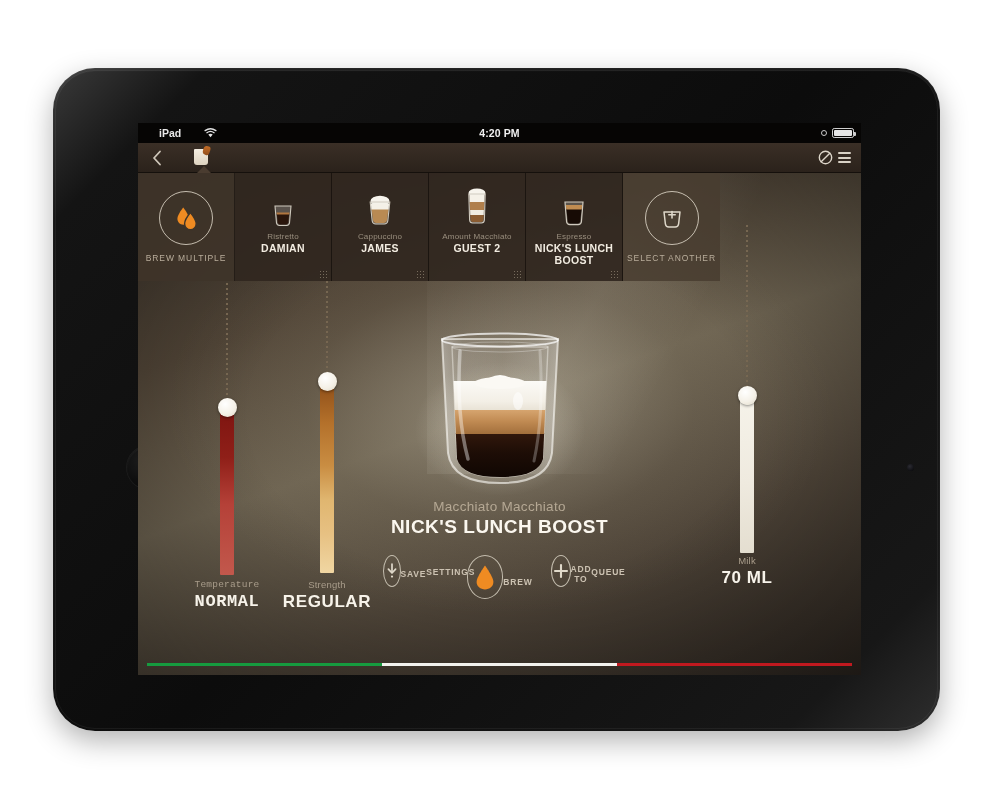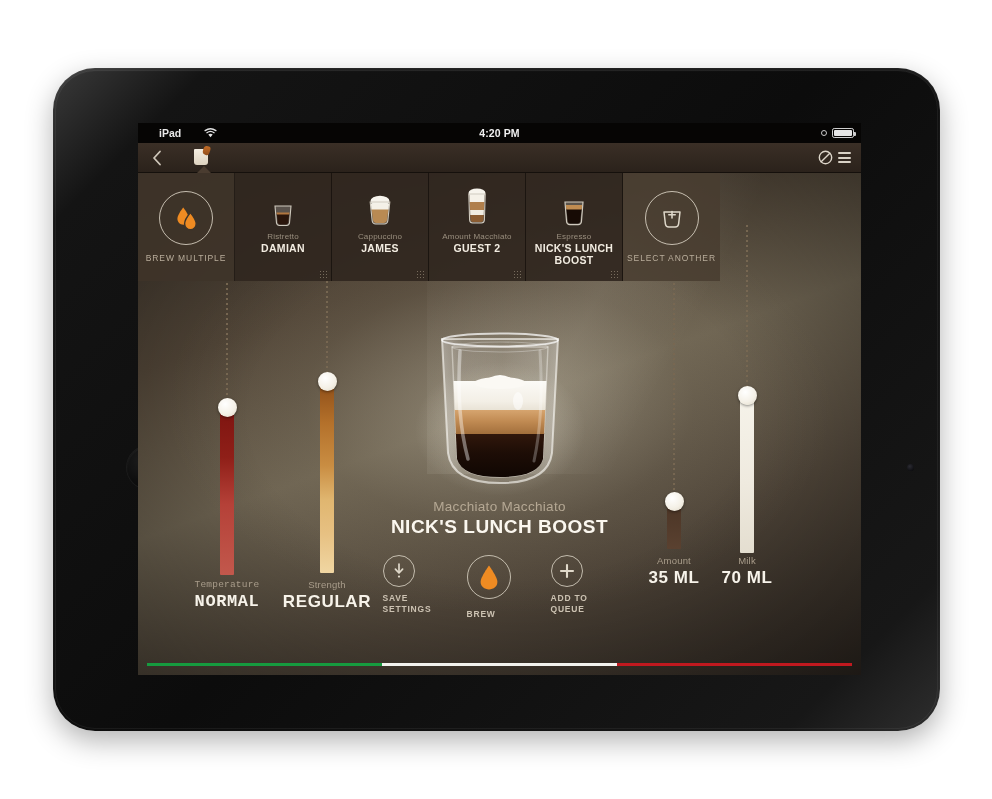--- a/index.html
+++ b/index.html
@@ -267,21 +267,21 @@
     letter-spacing: 0.5px; display: block; margin-top: 2px;
   }
 
   
   #actions {
     position: absolute; left: 0; right: 0; top: 382px;
     display: flex; justify-content: center; align-items: flex-start;
     gap: 18px; z-index: 5;
   }
   .action-btn {
-    display: flex; flex-direction: column; align-items: flex-start;
+    display: flex; flex-direction: row; align-items: center;
     cursor: pointer; width: 66px;
   }
   .action-circle {
     border-radius: 50%;
     border: 1.5px solid rgba(223,216,201,0.80);
     display: flex; align-items: center; justify-content: center;
   }
   .action-circle.small { width: 32px; height: 32px; }
   .action-circle.big { width: 44px; height: 44px; border-width: 1.6px; }
   .action-label {
@@ -489,29 +489,20 @@
       <div class="slider" id="slider-strength" style="left:182px; top:0; height:420px;">
         <div class="slider-track-dotted" style="top:108px; height:92px;"></div>
         <div class="slider-fill" style="top:208px; height:192px; background:linear-gradient(180deg,#8d4d17 0%,#b4712b 22%,#c98d42 44%,#e0b670 62%,#e7c183 80%,#f0d6a2 100%);"></div>
         <div class="slider-knob" style="top:199px;"></div>
         <div class="slider-caption" style="top:406px;">
           <span class="cap-title">Strength</span>
           <span class="cap-value">REGULAR</span>
         </div>
       </div>
 
-      <div class="slider" id="slider-amount" style="left:529px; top:0; height:420px;">
-        <div class="slider-track-dotted" style="top:110px; height:212px;"></div>
-        <div class="slider-fill" style="top:328px; height:48px; background:linear-gradient(180deg,#4a3425 0%,#5a4130 100%);"></div>
-        <div class="slider-knob" style="top:319px;"></div>
-        <div class="slider-caption" style="top:382px;">
-          <span class="cap-title">Amount</span>
-          <span class="cap-value">35 ML</span>
-        </div>
-      </div>
 
       <div class="slider" id="slider-milk" style="left:602px; top:0; height:420px;">
         <div class="slider-track-dotted" style="top:52px; height:165px;"></div>
         <div class="slider-fill" style="top:222px; height:158px; background:linear-gradient(180deg,#f6f3ea 0%,#efeadf 55%,#e4ded0 100%);"></div>
         <div class="slider-knob" style="top:213px;"></div>
         <div class="slider-caption" style="top:382px;">
           <span class="cap-title">Milk</span>
           <span class="cap-value">70 ML</span>
         </div>
       </div>

